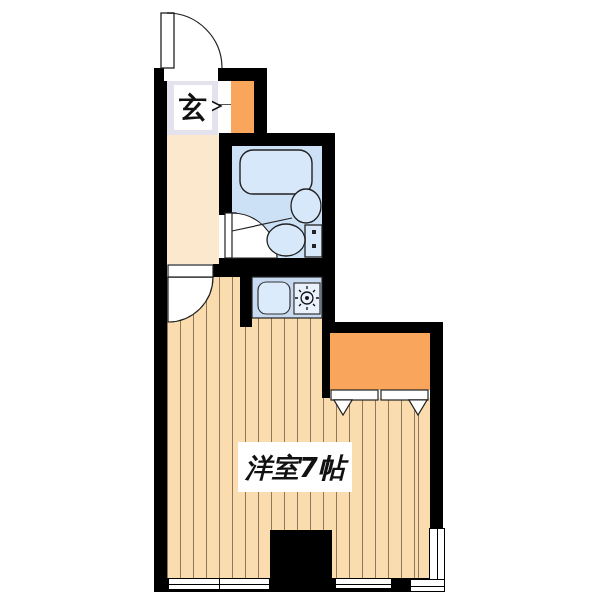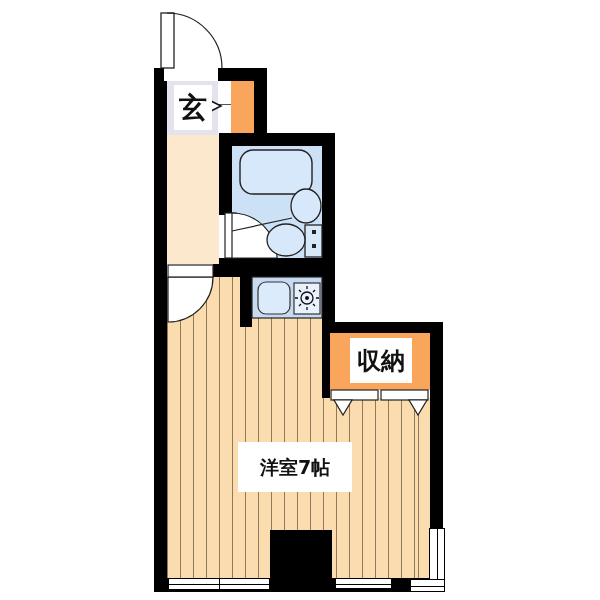--- a/index.html
+++ b/index.html
@@ -105,20 +105,17 @@
   <div class="window" style="left:429px;top:528px;width:16px;height:64px;">
     <div class="win-vline"></div>
   </div>
   <div class="window" style="left:410px;top:579px;width:35px;height:13px;">
     <div class="win-hline"></div>
   </div>
 
   <div class="label-box" style="left:174px;top:85px;width:38px;height:45px;font-size:28px;">
     <span>玄</span>
   </div>
-  <div class="label-box" style="left:350px;top:338px;width:62px;height:45px;font-size:24px;">
-    <span>収納</span>
-  </div>
-  <div class="label-box" style="left:238px;top:442px;width:114px;height:50px;font-size:19px;">
+  <div class="label-box" style="left:238px;top:442px;width:114px;height:50px;font-size:27px;font-style:italic;">
     <span>洋室7帖</span>
   </div>
 
 </div>
 
 </body></html>

